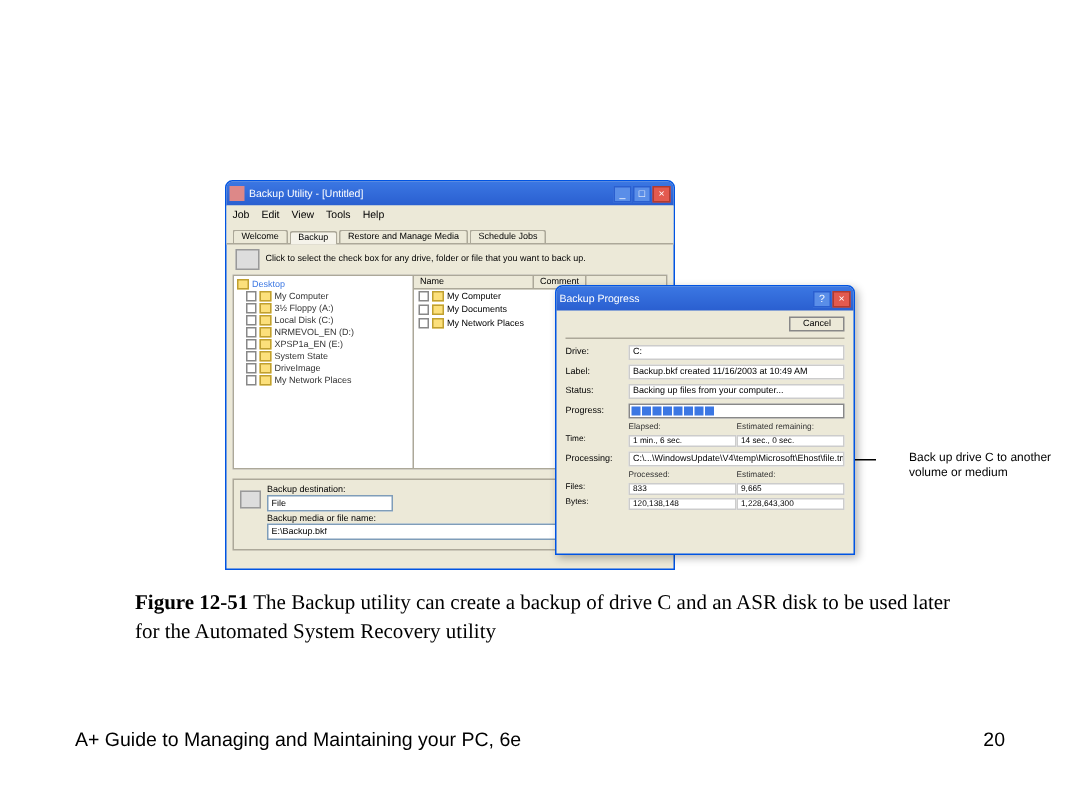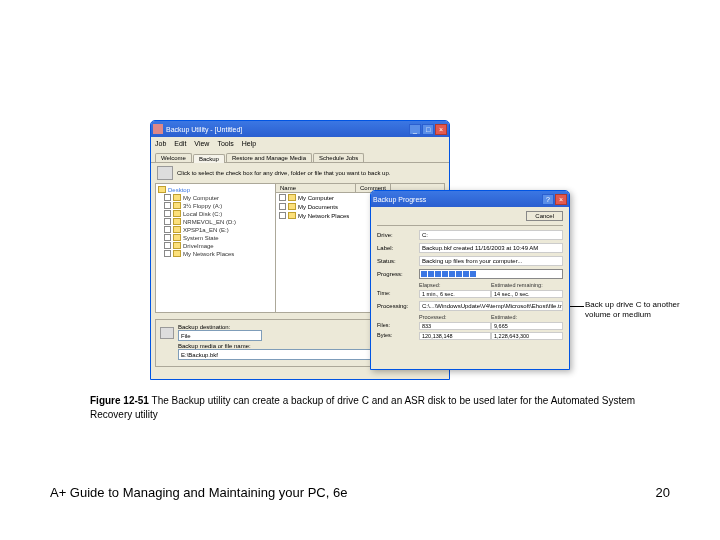--- a/index.html
+++ b/index.html
@@ -44,24 +44,24 @@
   .pw-body button { font-size: 6px; padding: 1px 8px; background: #ece9d8; border: 1px solid #888; }
   .pw-field { display: flex; margin-bottom: 3px; align-items: center; }
   .pw-field .pl { width: 42px; }
   .pw-field .pv { flex: 1; background: #fff; border: 1px solid #ccc; padding: 0 2px; height: 10px; display: flex; align-items: center; overflow: hidden; white-space: nowrap; }
   .pw-bar { height: 10px; border: 1px solid #888; background: #fff; display: flex; gap: 1px; padding: 1px; }
   .pw-bar .seg { width: 6px; background: #3b77e3; }
   .pw-table { display: grid; grid-template-columns: 42px 1fr 1fr; gap: 2px 0; font-size: 5.5px; margin-top: 2px; }
   .pw-table .th { color: #333; }
   .pw-table .tv { background: #fff; border: 1px solid #ccc; padding: 0 2px; overflow: hidden; white-space: nowrap; }
 
-  .annotation { position: absolute; left: 435px; top: 180px; width: 95px; font-size: 8px; line-height: 1.2; color: #000; }
+  .annotation { position: absolute; left: 456px; top: 180px; width: 95px; font-size: 8px; line-height: 1.2; color: #000; }
   .ann-line { position: absolute; left: 420px; top: 186px; width: 14px; height: 1px; background: #000; }
 
-  .caption { position: absolute; left: 90px; top: 394px; width: 550px; font-size: 10px; line-height: 1.35; color: #000; }
+  .caption { position: absolute; left: 90px; top: 394px; width: 550px; font-size: 14px; line-height: 1.35; color: #000; font-family: Liberation Serif, serif; }
   .caption .fig { font-weight: bold; }
   .footer { position: absolute; left: 50px; bottom: 40px; right: 50px; display: flex; justify-content: space-between; font-size: 13px; color: #000; margin-top: 30px; }
 </style>
 </head>
 <body>
 
 <div class="screenshot-area">
 
   <div class="main-window">
     <div class="titlebar">

